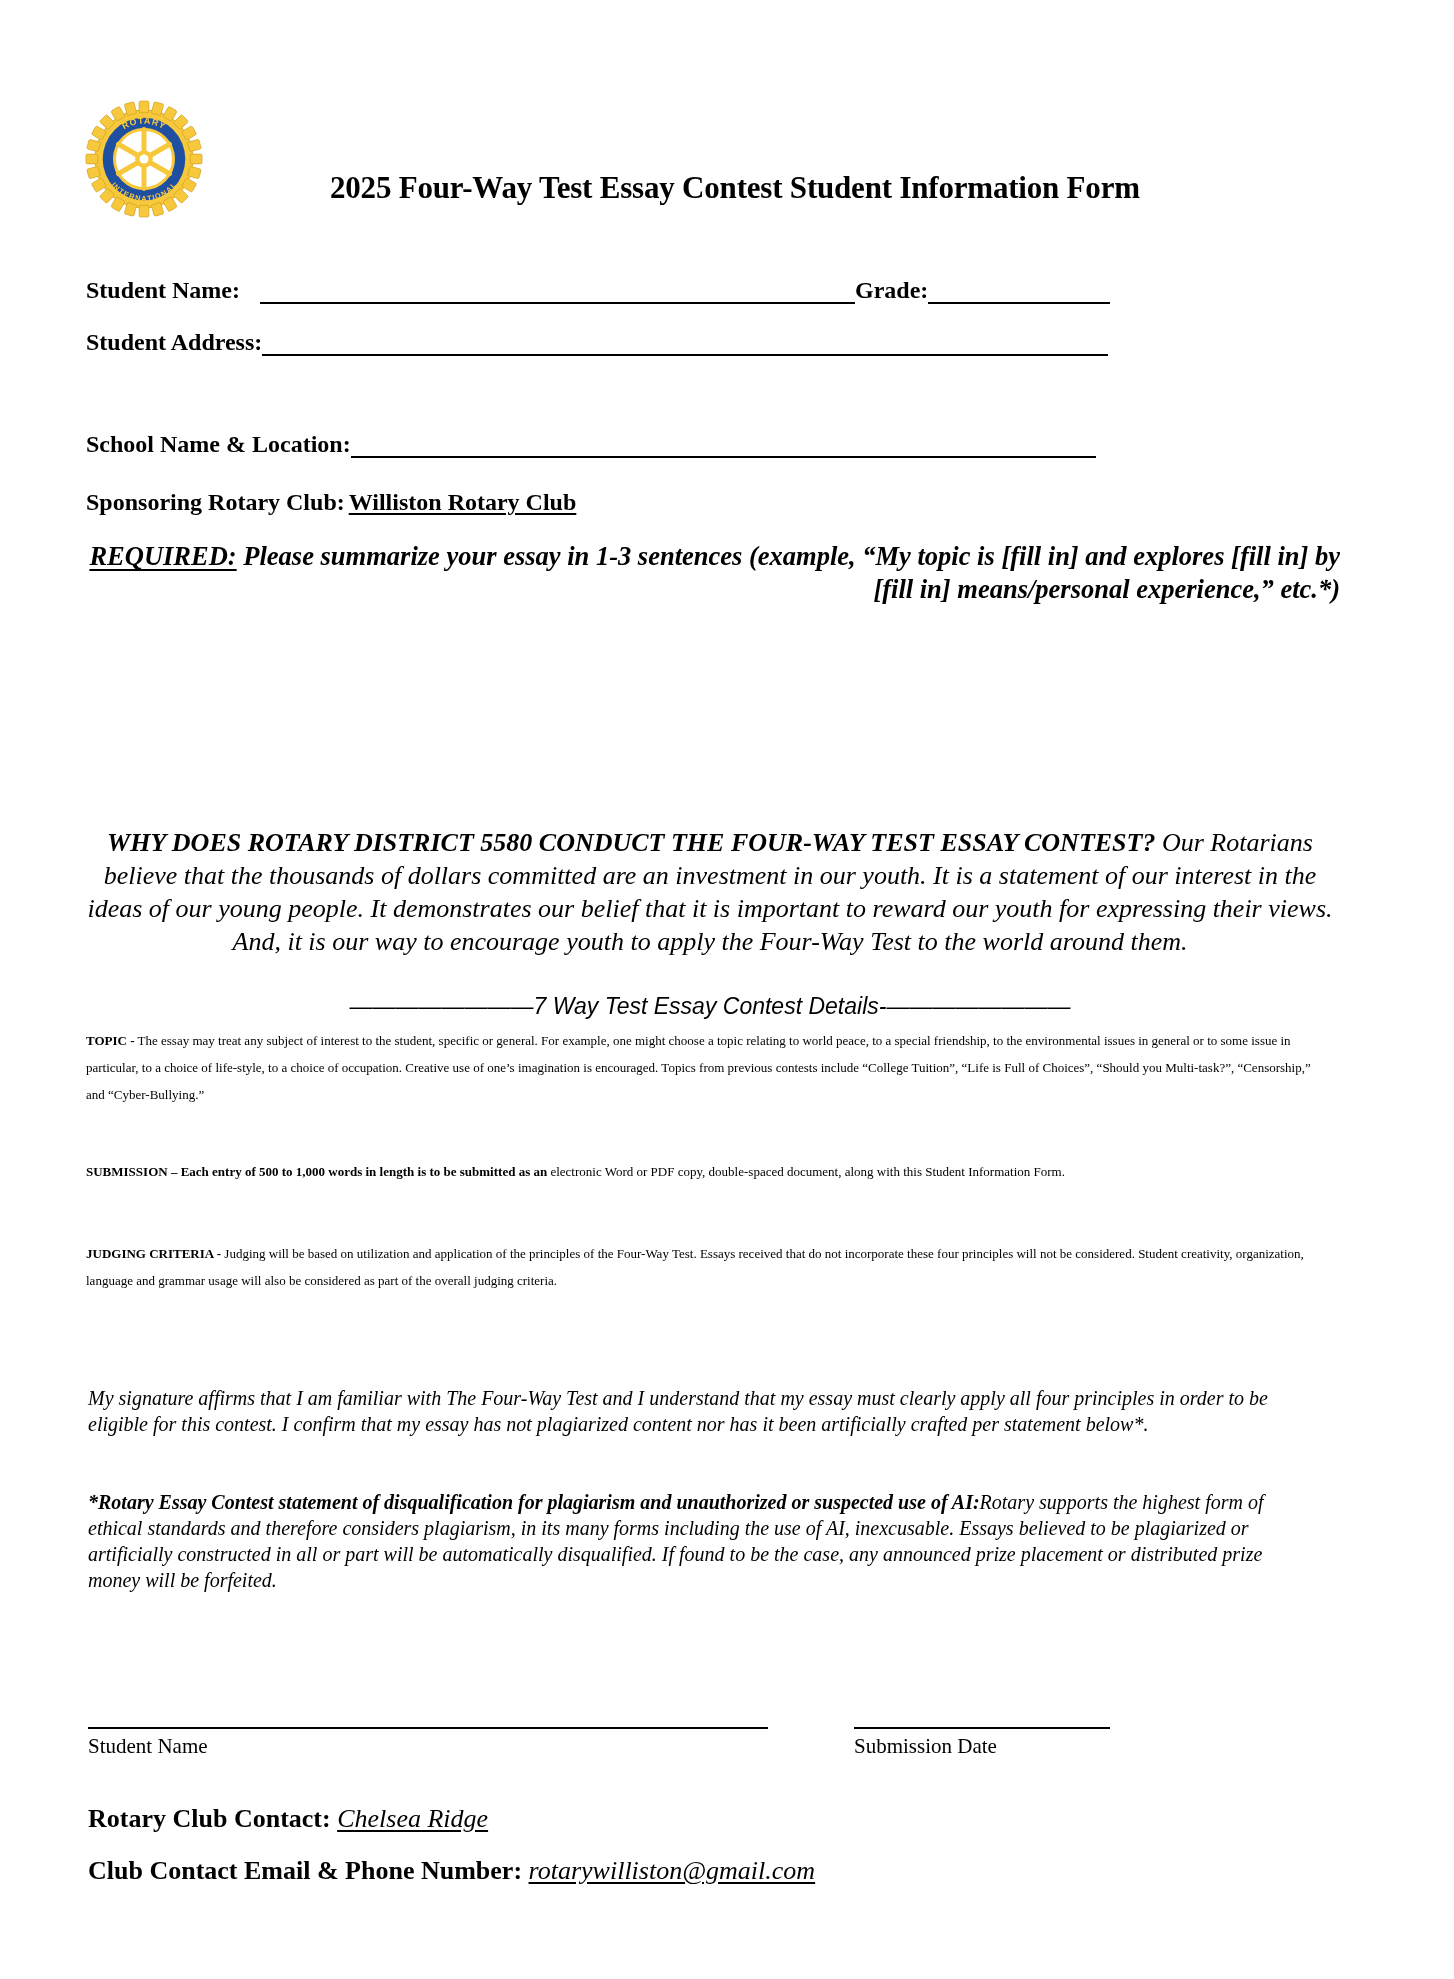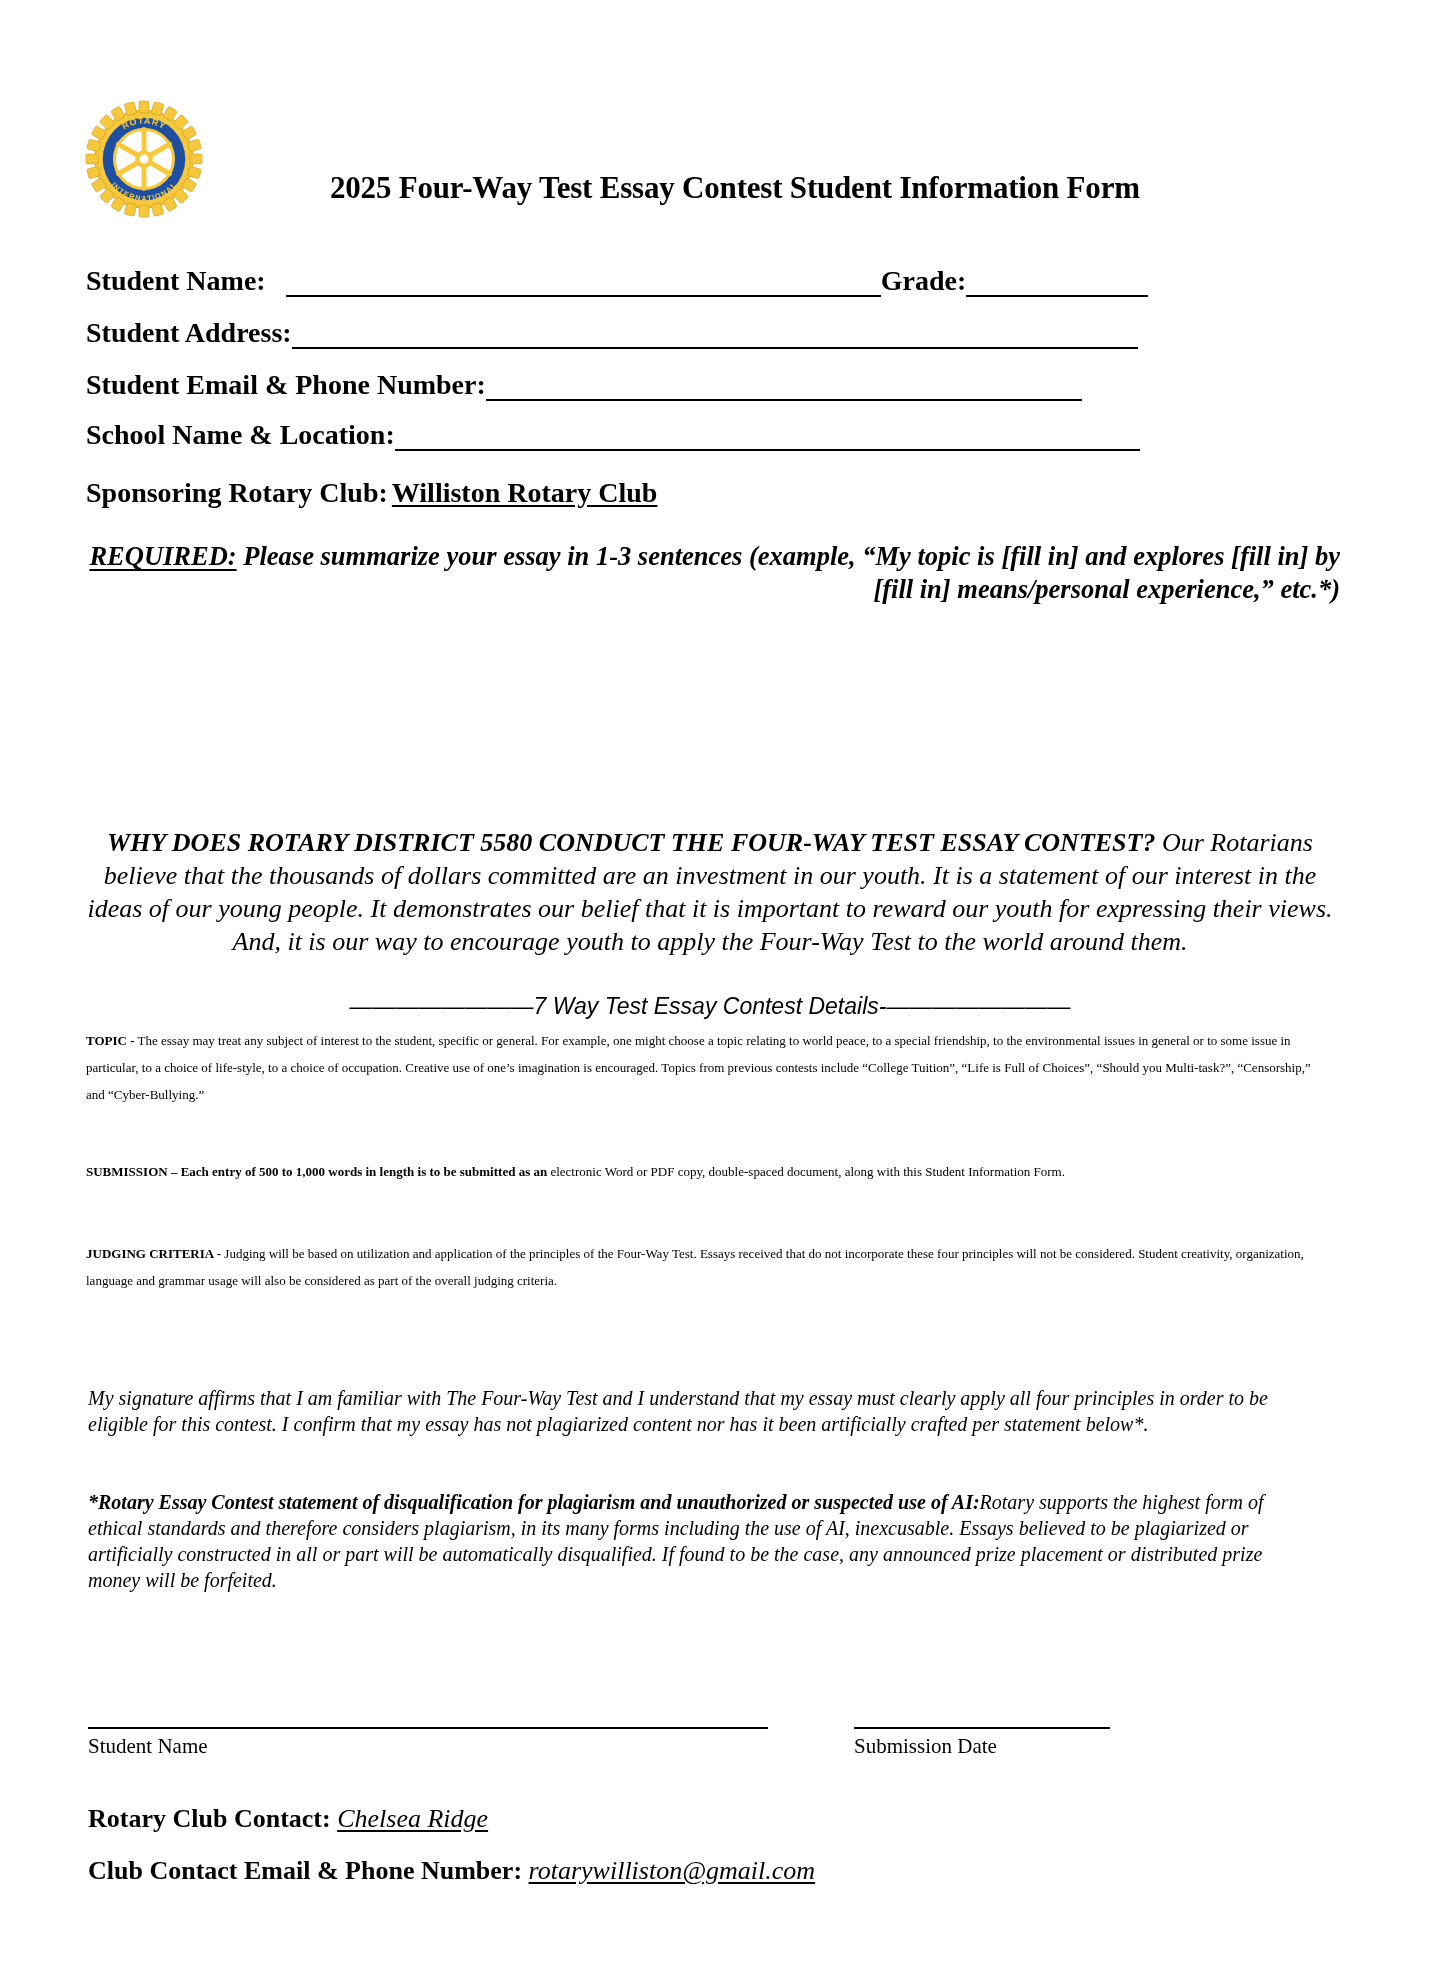--- a/index.html
+++ b/index.html
@@ -1,21 +1,21 @@
 <!DOCTYPE html>
 <html><head>
 <meta charset="utf-8">
 <style>
   html, body { margin:0; padding:0; background:#ffffff; }
   body { width:1454px; height:1979px; position:relative; overflow:hidden;
          font-family:"Liberation Serif", "DejaVu Serif", serif; color:#000; }
   .page { position:absolute; left:0; top:0; width:1454px; height:1979px; }
   .logo { position:absolute; left:85px; top:100px; width:118px; height:118px; }
   .title { position:absolute; left:330px; top:170px; font-size:31px; font-weight:bold; white-space:nowrap; letter-spacing:-0.2px; }
-  .field { position:absolute; font-size:28px; font-weight:bold; white-space:nowrap; display:flex; align-items:flex-end; }
+  .field { position:absolute; font-size:24px; font-weight:bold; white-space:nowrap; display:flex; align-items:flex-end;margin-top:12px; }
   .blank { display:inline-block; border-bottom:2.5px solid #000; height:20px; }
   .uval { text-decoration:underline; text-underline-offset:3px; margin-left:4px; }
   .required { position:absolute; left:80px; width:1260px; top:540px; text-align:right;
               font-size:26.5px; font-style:italic; font-weight:bold; line-height:33px; }
   .required .req-label { text-decoration:underline; text-underline-offset:4px; }
   .why { position:absolute; left:80px; width:1260px; top:826px; text-align:center;
          font-size:26px; font-style:italic; line-height:33px; }
   .why b { font-weight:bold; }
   .details-divider { position:absolute; left:60px; width:1300px; top:993px; text-align:center;
          font-family:"Liberation Sans", "DejaVu Sans", sans-serif; font-style:italic; font-size:23px; }
@@ -101,24 +101,20 @@
     <span class="blank" style="width:595px; margin-left:20px;"></span>
     <span>Grade:</span>
     <span class="blank" style="width:182px;"></span>
   </div>
 
   <div class="field" style="left:86px; top:317px;">
     <span>Student Address:</span>
     <span class="blank" style="width:846px;"></span>
   </div>
 
-  <div class="field" style="left:86px; top:369px;">
-    <span>Student Email &amp; Phone Number:</span>
-    <span class="blank" style="width:596px;"></span>
-  </div>
 
   <div class="field" style="left:86px; top:419px;">
     <span>School Name &amp; Location:</span>
     <span class="blank" style="width:745px;"></span>
   </div>
 
   <div class="field" style="left:86px; top:477px;justify-content:center;">
     <span>Sponsoring Rotary Club:</span>
     <span class="uval">Williston Rotary Club</span>
   </div>

